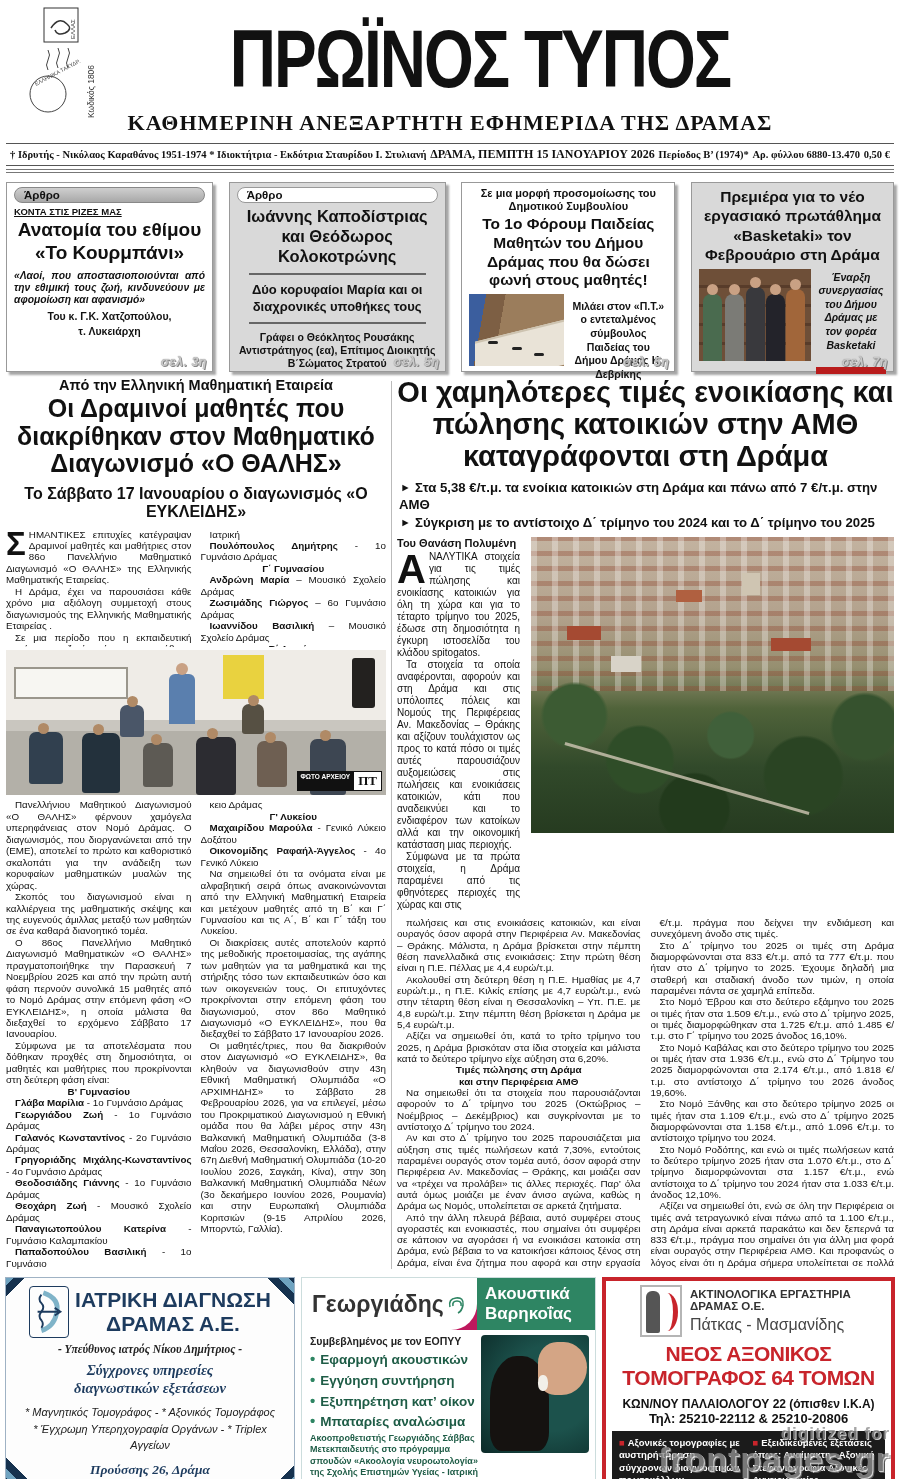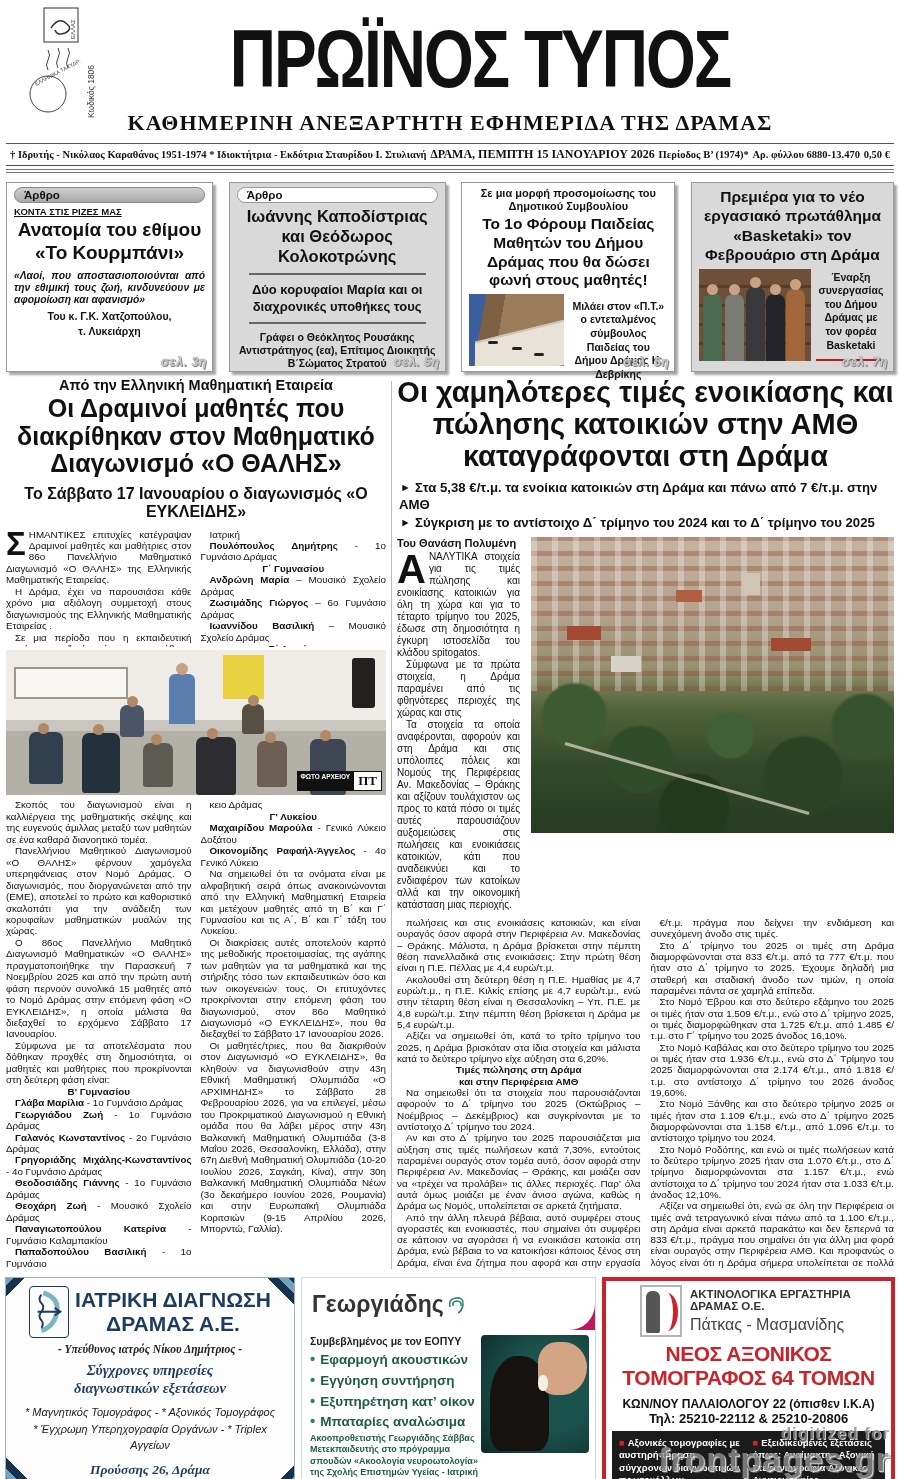--- a/index.html
+++ b/index.html
@@ -34,21 +34,21 @@
   .b1 .auth { text-align:center; font-weight:bold; font-size:10.5px; margin-top:3px; }
   .b2 .title { font-size:16.5px; font-weight:bold; text-align:center; line-height:1.2; margin-top:4px; }
   .b2 .divider { border-top:2px solid #666; width:88%; margin:7px auto; }
   .b2 .subtitle { font-size:13px; font-weight:bold; text-align:center; line-height:1.25; }
   .b2 .auth { font-size:10.5px; font-weight:bold; text-align:center; line-height:1.25; }
   .b3 .kick { font-size:11px; font-weight:bold; text-align:center; line-height:1.2; }
   .b3 .title { font-size:15.5px; font-weight:bold; text-align:center; line-height:1.2; margin-top:2px; }
   .boxrow { display:flex; gap:5px; margin-top:4px; }
   .boxcap { font-size:10.5px; font-weight:bold; text-align:center; line-height:1.3; flex:1; padding-top:6px; }
   .b4 .title { font-size:15.5px; font-weight:bold; text-align:center; line-height:1.25; }
-  .b4 .boxcap { border-bottom:2px solid #b91c1c; padding-bottom:5px; padding-top:2px; }
+  .b4 .boxcap { border-bottom:7px solid #b91c1c; padding-bottom:15px; padding-top:2px;font-style:italic; }
   .pgref { position:absolute; right:5px; bottom:2px; font-style:italic; font-weight:bold; font-size:12.5px;
     color:#c9c9c9; text-shadow:0 0 1px #777, 1px 1px 0 #888; letter-spacing:.5px; }
 
   
   .ph { position:relative; overflow:hidden; }
   .conf { width:95px; height:72px; background:linear-gradient(100deg,#3b5e9e 0 16%,#7d5f44 16% 34%,#9b7d5c 34% 100%); }
   .conf .tbl { position:absolute; left:6%; bottom:-12%; width:100%; height:62%; background:#e9e3d7; transform:skewY(-14deg); border-top:2px solid #cdc3b0; }
   .conf .mic1,.conf .mic2,.conf .mic3 { position:absolute; width:10px; height:3px; background:#222; border-radius:2px; }
   .conf .mic1{left:20%;bottom:30%;} .conf .mic2{left:45%;bottom:22%;} .conf .mic3{left:68%;bottom:14%;}
   .grp { width:112px; height:92px; background:repeating-linear-gradient(0deg,#6e4f38 0 16px,#583c2a 16px 19px); }
@@ -292,22 +292,22 @@
         <div class="stu" style="left:62%;bottom:42%;width:22px;height:30px;background:#565043;"></div>
         <div class="credit">
           <span class="ctext">ΦΩΤΟ ΑΡΧΕΙΟΥ</span>
           <span class="clogo">ΠΤ</span>
         </div>
       </div>
 
       <div class="cols colsbot bodytext">
         <div class="col">
           <div>
+              <p>Πανελλήνιου Μαθητικού Διαγωνισμού «Ο ΘΑΛΗΣ» φέρνουν χαμόγελα υπερηφάνειας στον Νομό Δράμας. Ο διαγωνισμός, που διοργανώνεται από την (ΕΜΕ), αποτελεί το πρώτο και καθοριστικό σκαλοπάτι για την ανάδειξη των κορυφαίων μαθηματικών μυαλών της χώρας.</p>
               <p>Σκοπός του διαγωνισμού είναι η καλλιέργεια της μαθηματικής σκέψης και της ευγενούς άμιλλας μεταξύ των μαθητών σε ένα καθαρά διανοητικό τομέα.</p>
-              <p>Πανελλήνιου Μαθητικού Διαγωνισμού «Ο ΘΑΛΗΣ» φέρνουν χαμόγελα υπερηφάνειας στον Νομό Δράμας. Ο διαγωνισμός, που διοργανώνεται από την (ΕΜΕ), αποτελεί το πρώτο και καθοριστικό σκαλοπάτι για την ανάδειξη των κορυφαίων μαθηματικών μυαλών της χώρας.</p>
               <p>Ο 86ος Πανελλήνιο Μαθητικό Διαγωνισμό Μαθηματικών «Ο ΘΑΛΗΣ» πραγματοποιήθηκε την Παρασκευή 7 Νοεμβρίου 2025 και από την πρώτη αυτή φάση περνούν συνολικά 15 μαθητές από το Νομό Δράμας στην επόμενη φάση «Ο ΕΥΚΛΕΙΔΗΣ», η οποία μάλιστα θα διεξαχθεί το ερχόμενο Σάββατο 17 Ιανουαρίου.</p>
               <p>Σύμφωνα με τα αποτελέσματα που δόθηκαν προχθές στη δημοσιότητα, οι μαθητές και μαθήτριες που προκρίνονται στη δεύτερη φάση είναι:</p>
               <p class="h">Β' Γυμνασίου</p>
               <p><b>Γλάβα Μαρίλια</b> - 1ο Γυμνάσιο Δράμας</p>
               <p><b>Γεωργιάδου Ζωή</b> - 1ο Γυμνάσιο Δράμας</p>
               <p><b>Γαλανός Κωνσταντίνος</b> - 2ο Γυμνάσιο Δράμας</p>
               <p><b>Γρηγοριάδης Μιχάλης-Κωνσταντίνος</b> - 4ο Γυμνάσιο Δράμας</p>
               <p><b>Θεοδοσιάδης Γιάννης</b> - 1ο Γυμνάσιο Δράμας</p>
               <p><b>Θεοχάρη Ζωή</b> - Μουσικό Σχολείο Δράμας</p>
               <p><b>Παναγιωτοπούλου Κατερίνα</b> - Γυμνάσιο Καλαμπακίου</p>
@@ -335,22 +335,22 @@
       <div class="bullets">
         <div><span class="tri">►</span><span>Στα 5,38 €/τ.μ. τα ενοίκια κατοικιών στη Δράμα και πάνω από 7 €/τ.μ. στην ΑΜΘ</span></div>
         <div><span class="tri">►</span><span>Σύγκριση με το αντίστοιχο Δ΄ τρίμηνο του 2024 και το Δ΄ τρίμηνο του 2025</span></div>
       </div>
 
       <div class="row1">
         <div class="intro bodytext">
           <div class="byline">Του Θανάση Πολυμένη</div>
           <p class="p first"><span class="dc">Α</span><span>ΝΑΛΥΤΙΚΑ στοιχεία για τις τιμές πώλησης και ενοικίασης κατοικιών για όλη τη χώρα και για το τέταρτο τρίμηνο του 2025, έδωσε στη δημοσιότητα η έγκυρη ιστοσελίδα του κλάδου spitogatos.</span></p>
           <div>
+              <p>Τα στοιχεία τα οποία αναφέρονται, αφορούν και στη Δράμα και στις υπόλοιπες πόλεις και Νομούς της Περιφέρειας Αν. Μακεδονίας – Θράκης και αξίζουν τουλάχιστον ως προς το κατά πόσο οι τιμές αυτές παρουσιάζουν αυξομειώσεις στις πωλήσεις και ενοικιάσεις κατοικιών, κάτι που αναδεικνύει και το ενδιαφέρον των κατοίκων αλλά και την οικονομική κατάσταση μιας περιοχής.</p>
               <p>Σύμφωνα με τα πρώτα στοιχεία, η Δράμα παραμένει από τις φθηνότερες περιοχές της χώρας και στις</p>
-              <p>Τα στοιχεία τα οποία αναφέρονται, αφορούν και στη Δράμα και στις υπόλοιπες πόλεις και Νομούς της Περιφέρειας Αν. Μακεδονίας – Θράκης και αξίζουν τουλάχιστον ως προς το κατά πόσο οι τιμές αυτές παρουσιάζουν αυξομειώσεις στις πωλήσεις και ενοικιάσεις κατοικιών, κάτι που αναδεικνύει και το ενδιαφέρον των κατοίκων αλλά και την οικονομική κατάσταση μιας περιοχής.</p>
             </div>
         </div>
         <div class="ph aerial">
           <div class="blocks"></div>
           <div class="roof" style="left:10%;top:30%;width:34px;height:14px;"></div>
           <div class="roof" style="left:40%;top:18%;width:26px;height:12px;background:#b06040;"></div>
           <div class="roof" style="left:66%;top:34%;width:40px;height:13px;"></div>
           <div class="bldg" style="left:22%;top:40%;width:30px;height:16px;background:#d8d3c8;"></div>
           <div class="bldg" style="left:58%;top:12%;width:18px;height:22px;background:#cfc5b2;"></div>
           <div class="trees"></div>
@@ -427,20 +427,24 @@
     <div class="ad ad2">
       <div class="hdr">
         <div class="brand">
           <span>Γεωργιάδης</span>
           <span class="earwrap">
             <svg viewBox="0 0 20 20">
                 <path d="M4 12 q-2 -8 6 -9 q8 -1 7 7 q-1 6 -5 8 M7 11 q-1 -5 4 -5 q5 0 4 5" fill="none" stroke="#2e8563" stroke-width="1.6"></path>
               </svg>
           </span>
         </div>
+        <div class="prod">
+          <span>Ακουστικά</span>
+          <span>Βαρηκοΐας</span>
+        </div>
       </div>
       <div class="bodyrow">
         <div class="lcol">
           <div class="eopyy">Συμβεβλημένος με τον ΕΟΠΥΥ</div>
           <div class="blist bodytext">
               <p>Εφαρμογή ακουστικών</p>
               <p>Εγγύηση συντήρηση</p>
               <p>Εξυπηρέτηση κατ’ οίκον</p>
               <p>Μπαταρίες αναλώσιμα</p>
             </div>

